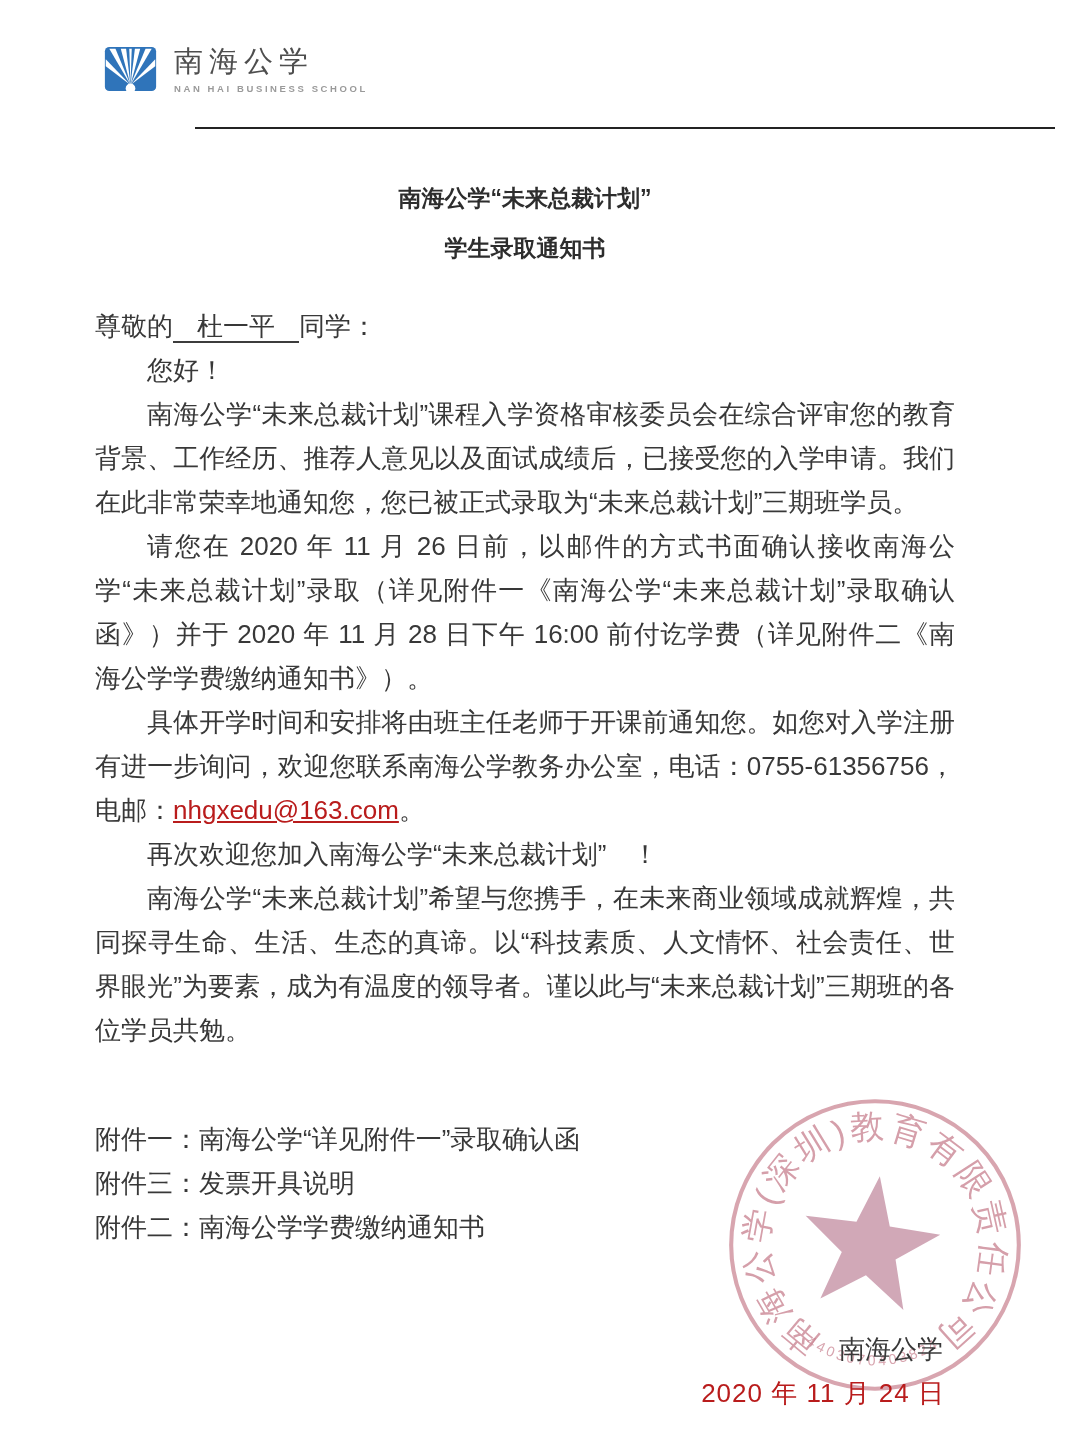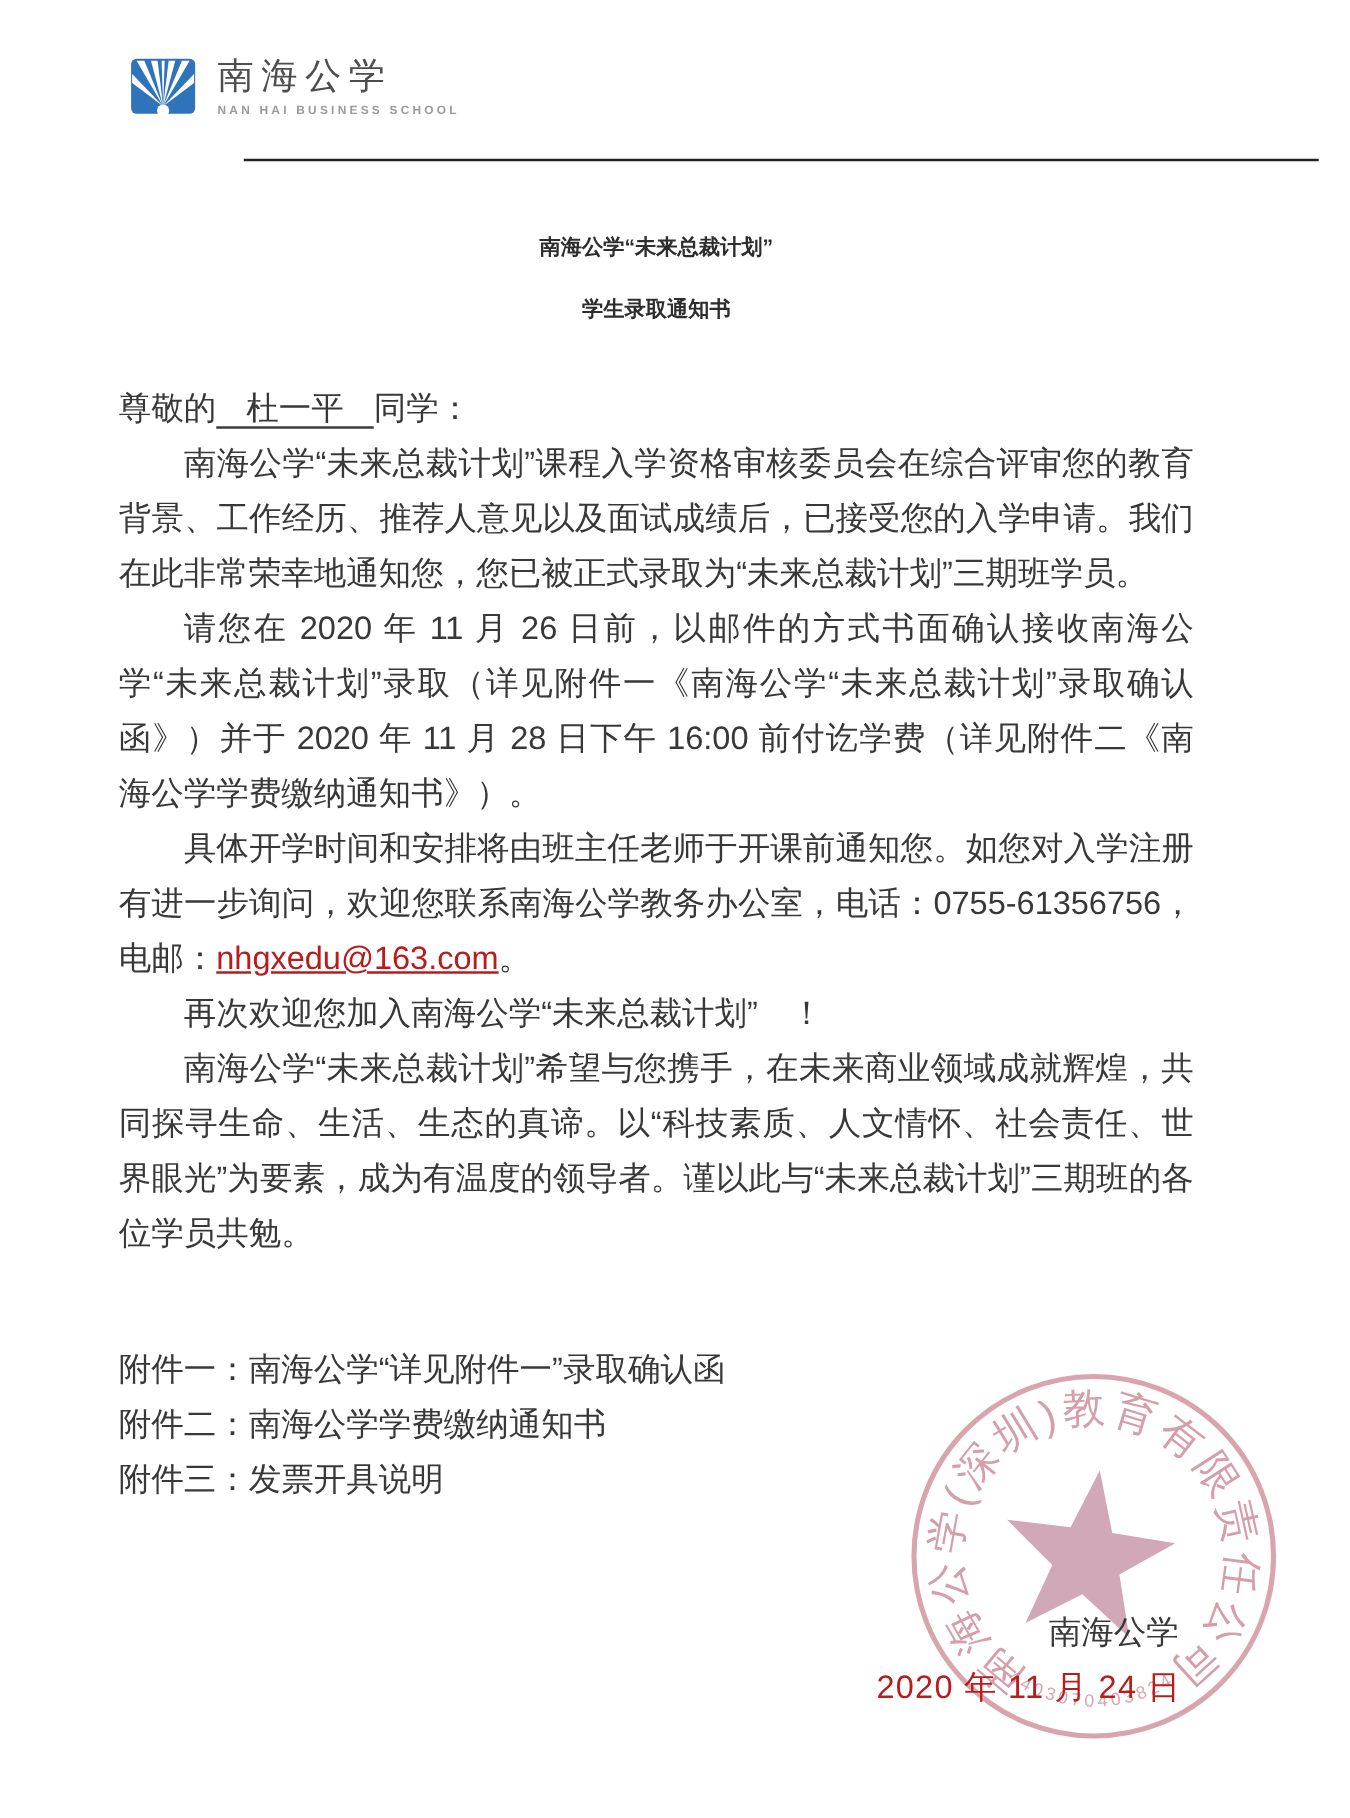--- a/index.html
+++ b/index.html
@@ -21,21 +21,21 @@
   .logo-cn { font-size:29px; color:#4e4e4e; letter-spacing:6px; line-height:34px; }
   .logo-en { font-size:9.5px; color:#9a9a9a; letter-spacing:2.6px; margin-top:5px;font-weight:bold; }
   .header-divider {
     width:860px; margin:33px 0 0 91px;
     border:none; border-top:2.5px solid #232323; height:0;
   }
 
   
   .doc-title { margin:44px 125px 0 95px; text-align:center; }
   .doc-title div {
-    font-size:17px; font-weight:bold; color:#2d2d2d; line-height:50px;text-align:center;
+    font-size:23px; font-weight:bold; color:#2d2d2d; line-height:50px;text-align:center;
   }
 
   
   .letter {
     margin:31px 125px 0 95px;
     width:860px;
     font-size:26px;
     line-height:44px;
     color:#383838;
     text-align:justify;
@@ -108,35 +108,36 @@
 
     <div class="doc-title">
       <div>南海公学“未来总裁计划”</div>
       <div>学生录取通知书</div>
     </div>
 
     <div class="letter">
 
       <p class="greeting"><span>尊敬的</span><span class="student-name">杜一平</span><span>同学：</span></p>
 
+      <p class="indent">您好！</p>
 
       <p class="indent">南海公学“未来总裁计划”课程入学资格审核委员会在综合评审您的教育背景、工作经历、推荐人意见以及面试成绩后，已接受您的入学申请。我们在此非常荣幸地通知您，您已被正式录取为“未来总裁计划”三期班学员。</p>
 
       <p class="indent">请您在 2020 年 11 月 26 日前，以邮件的方式书面确认接收南海公学“未来总裁计划”录取（详见附件一《南海公学“未来总裁计划”录取确认函》）并于 2020 年 11 月 28 日下午 16:00 前付讫学费（详见附件二《南海公学学费缴纳通知书》）。</p>
 
       <p class="indent"><span>具体开学时间和安排将由班主任老师于开课前通知您。如您对入学注册有进一步询问，欢迎您联系南海公学教务办公室，电话：0755-61356756，电邮：</span><a class="email-link" href="#">nhgxedu@163.com</a><span>。</span></p>
 
       <p class="indent">再次欢迎您加入南海公学“未来总裁计划”　！</p>
 
       <p class="indent">南海公学“未来总裁计划”希望与您携手，在未来商业领域成就辉煌，共同探寻生命、生活、生态的真谛。以“科技素质、人文情怀、社会责任、世界眼光”为要素，成为有温度的领导者。谨以此与“未来总裁计划”三期班的各位学员共勉。</p>
 
       <div class="attachments">
         <p>附件一：南海公学“详见附件一”录取确认函</p>
+        <p>附件三：发票开具说明</p>
         <p>附件二：南海公学学费缴纳通知书</p>
-        <p>附件三：发票开具说明</p>
       </div>
 
       <div class="signature">
         <p class="sig-org">南海公学</p>
         <p class="sig-date">2020 年 11 月 24 日</p>
       </div>
 
     </div>
   </div>
 </div>

